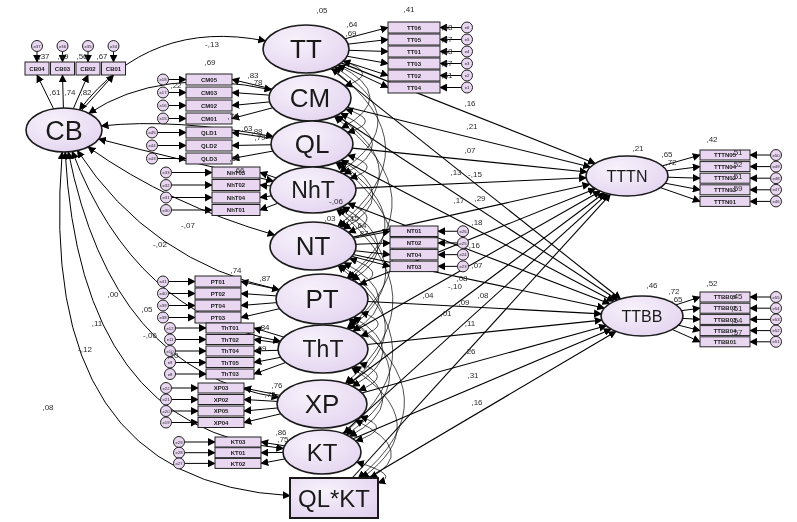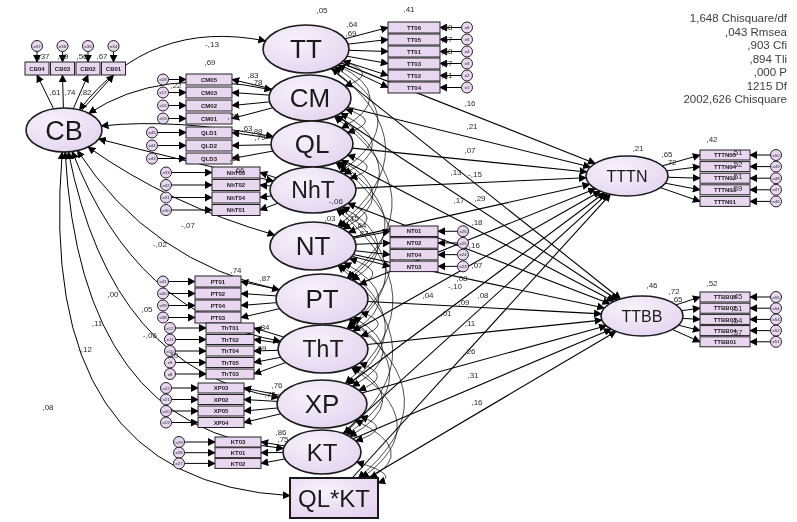--- a/index.html
+++ b/index.html
@@ -504,22 +504,13 @@
         <text x="652" y="288" font-size="8" text-anchor="middle" class="coef">,46</text>
         <text x="712" y="286" font-size="8" text-anchor="middle" class="coef">,52</text>
         <text x="674" y="294" font-size="8" text-anchor="middle" class="coef">,72</text>
         <text x="677" y="302" font-size="8" text-anchor="middle" class="coef">,65</text>
         <text x="737" y="299" font-size="8" text-anchor="middle" class="coef">,45</text>
         <text x="737" y="311" font-size="8" text-anchor="middle" class="coef">,51</text>
         <text x="737" y="323" font-size="8" text-anchor="middle" class="coef">,54</text>
         <text x="737" y="335" font-size="8" text-anchor="middle" class="coef">,57</text>
       </g>
     </svg>
-  <div class="fit-stats">
-    <div>1,648 Chisquare/df</div>
-    <div>,043 Rmsea</div>
-    <div>,903 Cfi</div>
-    <div>,894 Tli</div>
-    <div>,000 P</div>
-    <div>1215 Df</div>
-    <div>2002,626 Chisquare</div>
-  </div>
 </div>
 
 </body></html>

